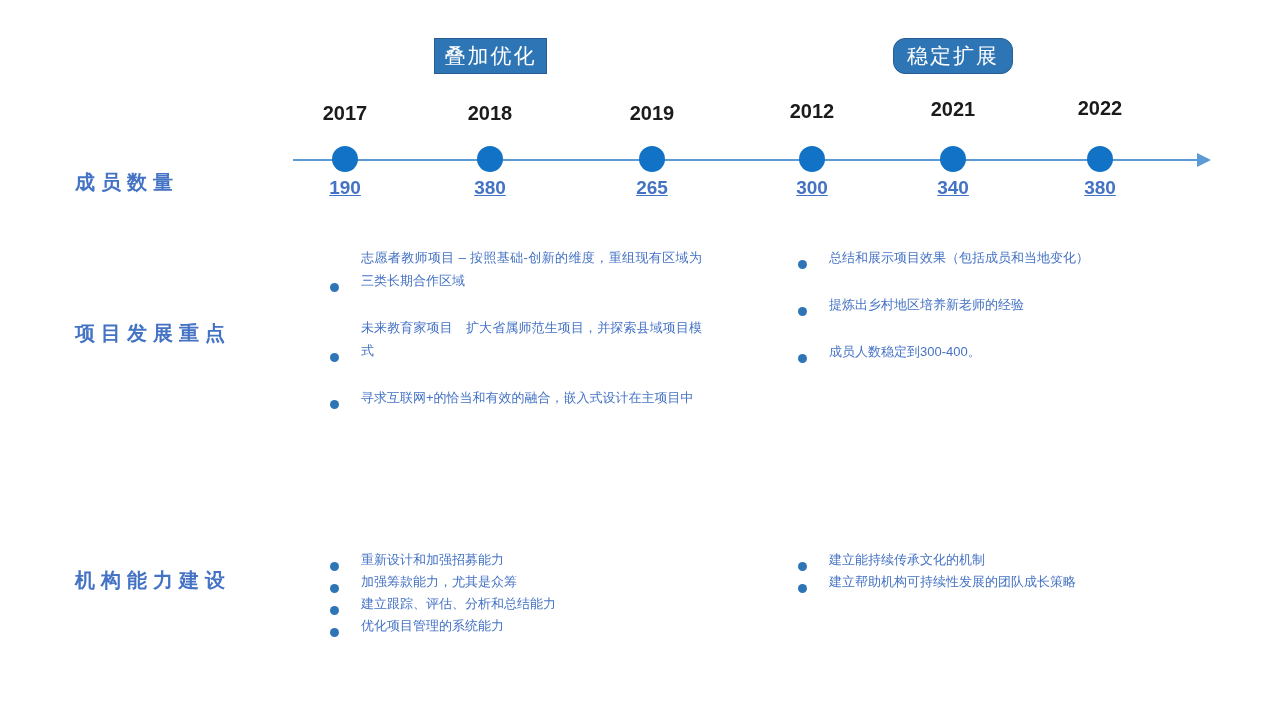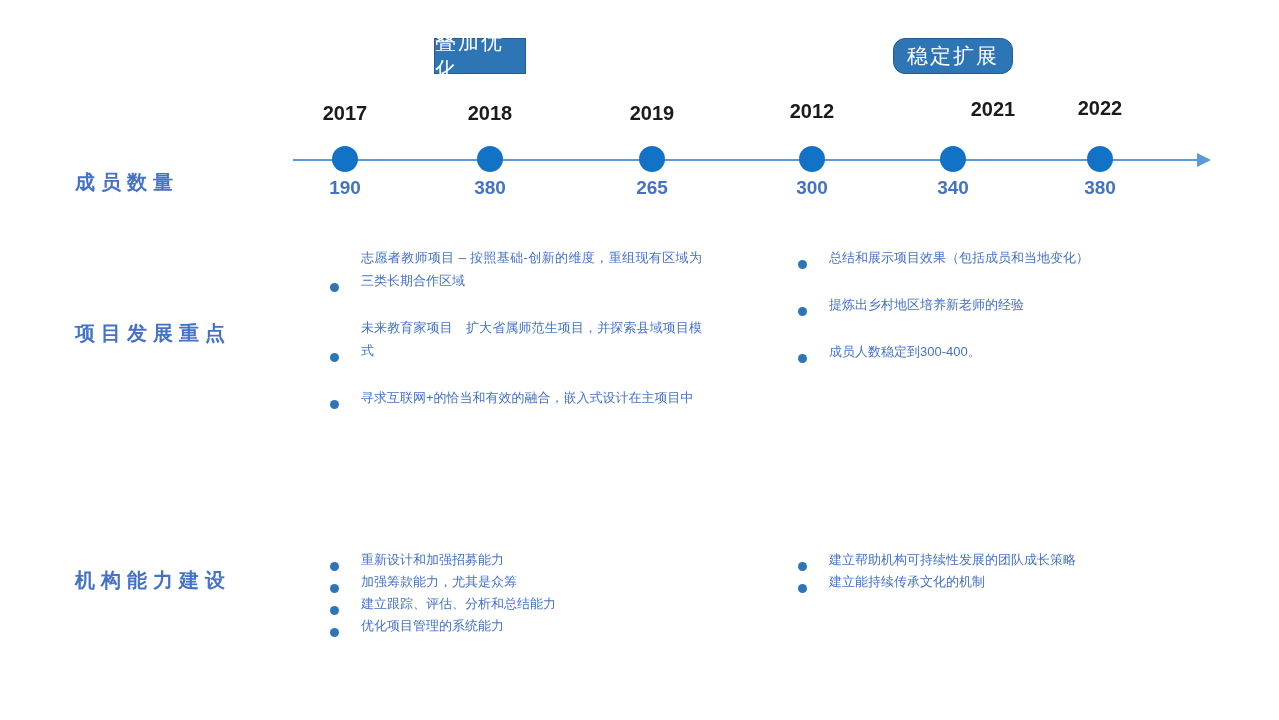--- a/index.html
+++ b/index.html
@@ -13,21 +13,21 @@
   }
   *{margin:0;padding:0;box-sizing:border-box;}
   html,body{width:1279px;height:720px;background:#ffffff;overflow:hidden;
     font-family:"Liberation Sans","DejaVu Sans",sans-serif;}
   .slide{position:relative;width:1279px;height:720px;background:#ffffff;}
 
   
   .banner{position:absolute;top:38px;height:36px;background:var(--banner-bg);
     border:1px solid var(--banner-border);color:#ffffff;font-size:21px;font-weight:500;
     letter-spacing:2px;display:flex;align-items:center;justify-content:center;}
-  .banner1{left:434px;width:92px;}
+  .banner1{left:434px;width:113px;}
   .banner2{left:893px;width:120px;border-radius:12px;}
 
   
   .row-label{position:absolute;left:35px;color:var(--text-blue);font-size:20px;
     font-weight:700;letter-spacing:6px;white-space:nowrap;margin-left:40px;}
   .label-members{top:169px;}
   .label-focus{top:320px;}
   .label-capacity{top:567px;}
 
   
@@ -35,29 +35,29 @@
     background:var(--timeline-line);}
   .tl-arrow{position:absolute;left:1197px;top:153px;width:0;height:0;
     border-top:7px solid transparent;border-bottom:7px solid transparent;
     border-left:14px solid var(--timeline-line);}
   .node{position:absolute;top:160px;width:0;height:0;}
   .node .year{position:absolute;left:0;top:-58px;transform:translateX(-50%);
     white-space:nowrap;color:var(--year-black);font-size:20px;font-weight:600;text-align:right;}
   .node .dot{position:absolute;left:-13px;top:-14px;width:26px;height:26px;
     border-radius:50%;background:var(--timeline-dot);}
   .node .count{position:absolute;left:0;top:17px;transform:translateX(-50%);
-    white-space:nowrap;color:var(--text-blue);font-size:19px;font-weight:600;}
+    white-space:nowrap;color:var(--text-blue);font-size:19px;font-weight:600;text-decoration:underline;}
   .node-1{left:345px;}
   .node-2{left:490px;}
   .node-3{left:652px;}
   .node-4{left:812px;}
   .node-5{left:953px;}
   .node-6{left:1100px;}
   .node-4 .year{top:-60px;}
-  .node-5 .year{top:-62px;margin-left:40px;}
+  .node-5 .year{top:-62px;}
   .node-6 .year{top:-63px;}
 
   
   ul.bullets{position:absolute;list-style:none;}
   ul.bullets li{display:flex;align-items:flex-end;color:var(--text-blue);
     font-size:13px;line-height:23px;}
   ul.bullets li .b{flex:0 0 9px;width:9px;height:9px;border-radius:50%;
     background:var(--bullet-blue);margin-top:7px;margin-right:22px;}
   ul.bullets li .t{flex:1;text-align:justify;}
   ul.focus-list li{margin-bottom:24px;}
@@ -160,21 +160,21 @@
       </li>
     <li>
         <span class="b"></span>
         <span class="t">优化项目管理的系统能力</span>
       </li>
   </ul>
 
   <ul class="bullets capacity-list capacity-right">
     <li>
         <span class="b"></span>
-        <span class="t">建立帮助机构可持续性发展的团队成长策略</span>
+        <span class="t">建立能持续传承文化的机制</span>
       </li>
     <li>
         <span class="b"></span>
-        <span class="t">建立能持续传承文化的机制</span>
+        <span class="t">建立帮助机构可持续性发展的团队成长策略</span>
       </li>
   </ul>
 
 </div>
 
 </body></html>

